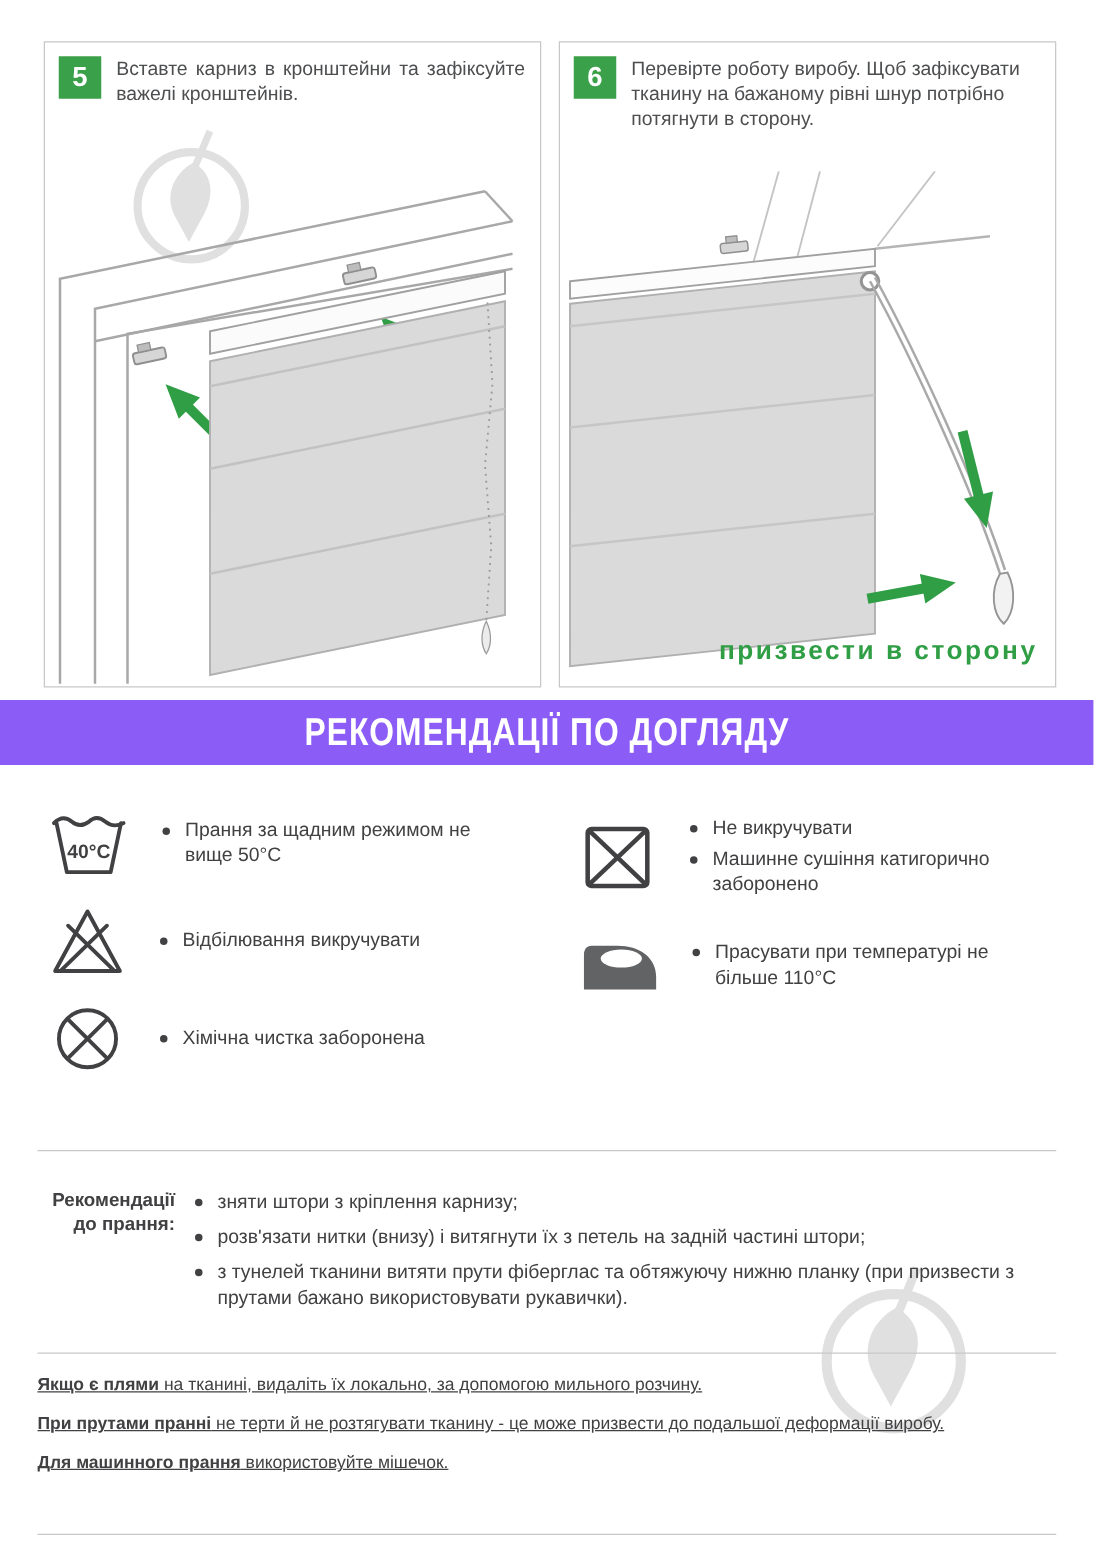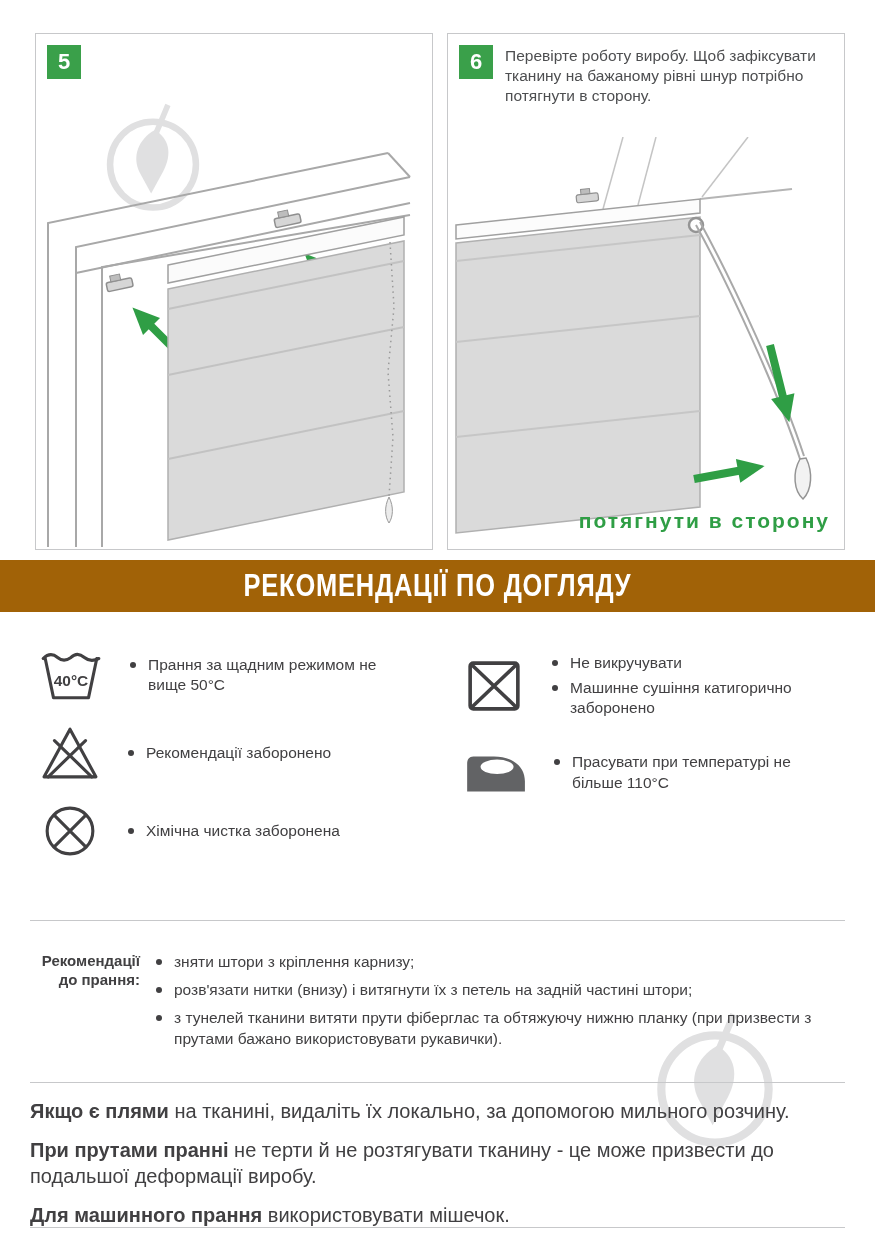--- a/index.html
+++ b/index.html
@@ -16,21 +16,21 @@
   .step-head{display:flex;gap:12px;padding:11px 12px 0 11px;}
   .step-num{flex:0 0 34px;width:34px;height:34px;background:#3aa04a;color:#fff;font-weight:bold;
             font-size:22px;display:flex;align-items:center;justify-content:center;}
   .step-text{font-size:15.5px;line-height:1.28;color:#4d4e50;padding-top:1px;}
   .just{text-align:justify;}
   .illus{position:absolute;left:0;bottom:0;}
   .annotation{position:absolute;left:0;right:14px;bottom:16px;text-align:right;
               color:#2f9e45;font-weight:bold;font-size:21px;letter-spacing:2px;z-index:2;}
 
   
-  .banner{position:absolute;top:560px;left:0;width:875px;height:52px;background:#a16207;
+  .banner{position:absolute;top:560px;left:0;width:875px;height:52px;background:#8b5cf6;
           display:flex;align-items:center;justify-content:center;z-index:1;}
   .banner span{display:inline-block;transform:scaleX(.82);color:#fff;font-weight:bold;
                font-size:31px;letter-spacing:1px;white-space:nowrap;}
 
   
   .care-col{position:absolute;top:648px;z-index:1;}
   .care-col-left{left:38px;width:390px;}
   .care-col-right{left:462px;width:390px;}
   .care-row{display:flex;align-items:center;margin-bottom:24px;}
   .care-icon{flex:0 0 64px;display:flex;justify-content:center;}
@@ -44,21 +44,21 @@
   .divider{position:absolute;left:30px;width:815px;height:1px;background:#c7c8ca;z-index:1;}
 
   
   .wash{position:absolute;top:932px;left:30px;width:818px;display:flex;z-index:1;margin-top:20px;}
   .wash-head{flex:0 0 110px;width:110px;font-weight:bold;font-size:15px;line-height:1.25;text-align:right;}
   .wash-items{margin-left:16px;max-width:690px;}
   .wash-items .bullet-item{margin:0 0 7px;line-height:1.35;}
 
   
   .notes{position:absolute;top:1098px;left:30px;width:818px;z-index:1;}
-  .notes p{margin:0 0 13px;font-size:20px;line-height:1.3;}
+  .notes p{margin:0 0 13px;font-size:14px;line-height:1.3;text-decoration:underline;}
   .notes b{font-weight:bold;}
 </style>
 </head>
 <body>
 
 <div class="page">
 
   <svg class="wm" style="left:97px;top:103px;width:112px;height:112px" viewBox="0 0 120 120">
     <circle cx="60" cy="66" r="46" fill="none" stroke="#e0e0e1" stroke-width="7"></circle>
     <path d="M76 2 L63 33" stroke="#e0e0e1" stroke-width="6" fill="none"></path>
@@ -66,20 +66,21 @@
   </svg>
   <svg class="wm" style="left:645px;top:1012px;width:140px;height:140px" viewBox="0 0 120 120">
     <circle cx="60" cy="66" r="46" fill="none" stroke="#e0e0e1" stroke-width="7"></circle>
     <path d="M76 2 L63 33" stroke="#e0e0e1" stroke-width="6" fill="none"></path>
     <path d="M62 29 C44 39 37 58 46 75 L58 97 L71 73 C81 54 77 38 62 29 Z" fill="#e0e0e1"></path>
   </svg>
 
   <div class="panel panel-left">
     <div class="step-head">
       <div class="step-num">5</div>
+      <div class="step-text just">Вставте карниз в кронштейни та зафіксуйте важелі кронштейнів.</div>
     </div>
     <svg class="illus" width="396" height="452" viewBox="0 0 396 452">
       <defs>
         <marker id="ah5" markerUnits="userSpaceOnUse" markerWidth="30" markerHeight="30" refX="6" refY="15" orient="auto">
           <path d="M1 3 L28 15 L1 27 Z" fill="#2f9e45"></path>
         </marker>
       </defs>
 
       <g fill="none" stroke="#a8a8a8" stroke-width="2">
         <path d="M12 450 L12 126 L352 56"></path>
@@ -152,21 +153,21 @@
       <circle cx="248" cy="88" r="7" fill="#ffffff" stroke="#949494" stroke-width="2.5"></circle>
       <path d="M248 88 C282 150 330 255 352 322" fill="none" stroke="#a9a9a9" stroke-width="2"></path>
       <path d="M252 85 C286 147 334 252 356 319" fill="none" stroke="#a9a9a9" stroke-width="2"></path>
       <path d="M352 322 C344 336 346 354 355 362 C364 353 365 335 358 321 Z" fill="#f2f2f2" stroke="#949494" stroke-width="1.5"></path>
 
       <g stroke="#2f9e45" stroke-width="8">
         <line x1="322" y1="208" x2="336" y2="264" marker-end="url(#ah6)"></line>
         <line x1="246" y1="342" x2="295" y2="333" marker-end="url(#ah6)"></line>
       </g>
     </svg>
-    <div class="annotation">потягнути в сторону</div>
+    <div class="annotation">призвести в сторону</div>
   </div>
 
   <div class="banner">
     <span>РЕКОМЕНДАЦІЇ ПО ДОГЛЯДУ</span>
   </div>
 
   <div class="care-col care-col-left">
     <div class="care-row">
       <div class="care-icon">
         <svg width="66" height="54" viewBox="0 0 64 52">
@@ -185,21 +186,21 @@
     <div class="care-row">
       <div class="care-icon">
         <svg width="58" height="54" viewBox="0 0 56 52">
           <path class="icon-stroke" d="M28 3 L3 49 L53 49 Z"></path>
           <path class="icon-stroke" d="M13 14 L49 49 M43 14 L7 49"></path>
         </svg>
       </div>
       <div class="care-items">
         <div class="bullet-item">
           <span class="dot"></span>
-          <span>Рекомендації заборонено</span>
+          <span>Відбілювання викручувати</span>
         </div>
       </div>
     </div>
     <div class="care-row">
       <div class="care-icon">
         <svg width="54" height="54" viewBox="0 0 52 52">
           <circle class="icon-stroke" cx="26" cy="26" r="22"></circle>
           <path class="icon-stroke" d="M11 11 L41 41 M41 11 L11 41"></path>
         </svg>
       </div>
@@ -265,16 +266,16 @@
       <div class="bullet-item">
         <span class="dot"></span>
         <span>з тунелей тканини витяти прути фіберглас та обтяжуючу нижню планку (при призвести з прутами бажано використовувати рукавички).</span>
       </div>
     </div>
   </div>
 
   <div class="notes">
     <p><b>Якщо є плями</b><span> на тканині, видаліть їх локально, за допомогою мильного розчину.</span></p>
     <p><b>При прутами пранні</b><span> не терти й не розтягувати тканину - це може призвести до подальшої деформації виробу.</span></p>
-    <p><b>Для машинного прання</b><span> використовувати мішечок.</span></p>
+    <p><b>Для машинного прання</b><span> використовуйте мішечок.</span></p>
   </div>
 
 </div>
 
 </body></html>

